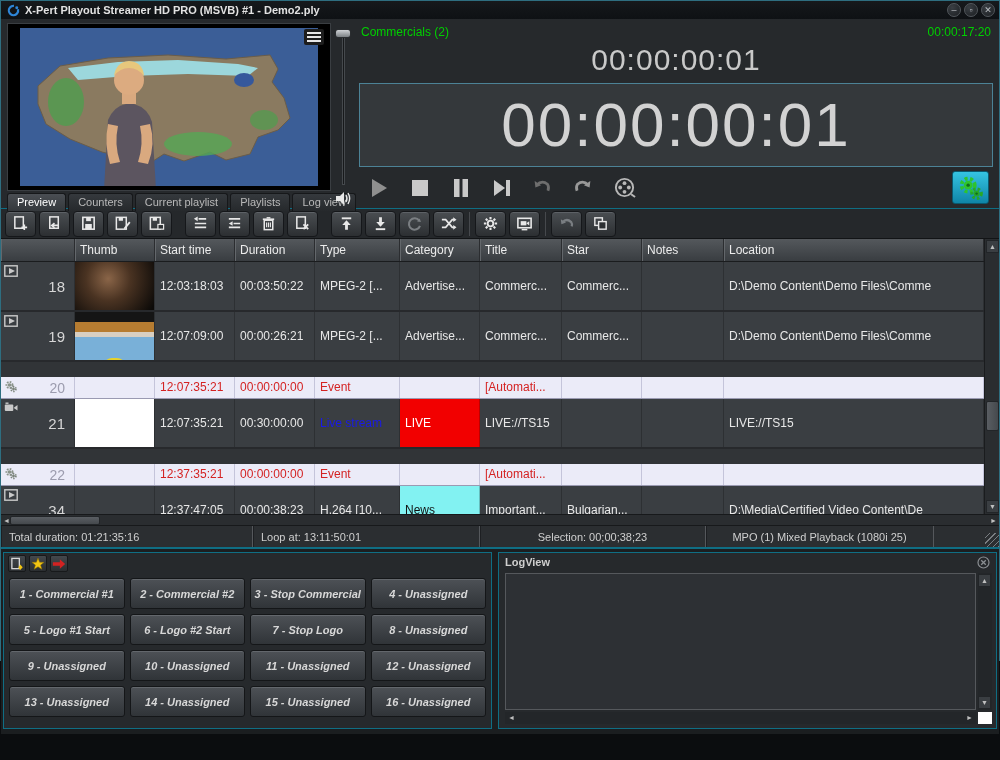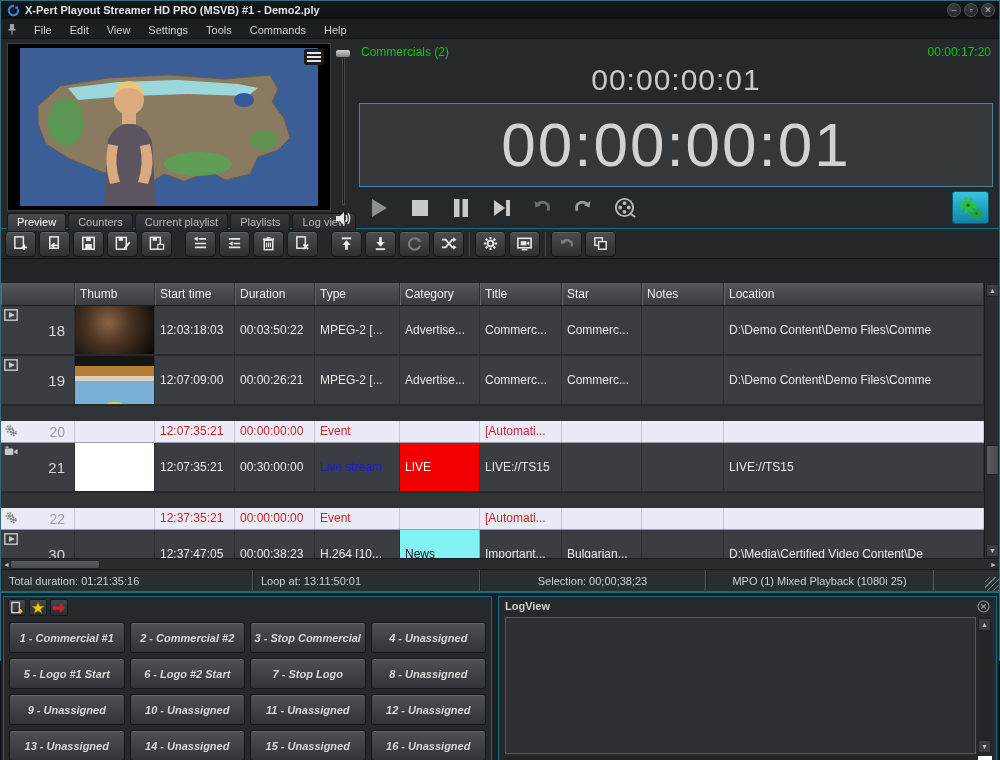--- a/index.html
+++ b/index.html
@@ -42,21 +42,21 @@
 
   
   .toolbar { height:30px; background:#25282b; border-bottom:1px solid #121416; display:flex; align-items:center; padding-left:4px; gap:3px; }
   .tool { width:31px; height:26px; border-radius:4px; background:linear-gradient(180deg,#4a4e52,#2c2f32); border:1px solid #15171a; box-shadow:inset 0 1px 0 #5d6166; display:flex; align-items:center; justify-content:center; }
   .tgap { width:7px; }
   .tdiv { width:1px; height:24px; background:#46494d; margin:0 2px; }
 
   
   .gridwrap { position:relative; height:275px; }
   .ghead,.prow { display:grid; grid-template-columns:74px 80px 80px 80px 85px 80px 82px 80px 82px 1fr; }
-  .ghead { height:23px; background:linear-gradient(180deg,#54585c,#393d41); border-bottom:1px solid #1a1c1e; margin-right:15px;margin-top:24px; }
+  .ghead { height:23px; background:linear-gradient(180deg,#54585c,#393d41); border-bottom:1px solid #1a1c1e; margin-right:15px; }
   .ghead .hc { color:#ececec; font-size:12px; padding:4px 0 0 5px; border-right:1px solid #2b2d30; box-shadow:inset 1px 0 0 #63676b; overflow:hidden; white-space:nowrap; }
   .gbody { height:252px; overflow:hidden; margin-right:15px; background:#313437; }
   .prow { border-bottom:2px solid #27292c; }
   .prow.clip { height:50px; background:#3a3e42; color:#e8e8e8; }
   .prow.event { height:22px; background:#ebebf8; color:#d42222; border-bottom:1px solid #9a9ab2;margin-top:15px; }
   .c { font-size:12px; padding:4px 2px 0 5px; overflow:hidden; white-space:nowrap; border-right:1px solid rgba(0,0,0,0.22); position:relative; }
   .prow.clip .c { display:flex; align-items:center; padding-top:0; }
   .prow.event .c { border-right:1px solid #c4c4da; padding-top:3px; }
   .c0 { position:relative; }
   .ricon { position:absolute; left:3px; top:3px; }
@@ -116,28 +116,20 @@
         <circle cx="10.5" cy="4" r="1.6" fill="#2e86d8"></circle>
       </svg>
     <span class="title-text">X-Pert Playout Streamer HD PRO (MSVB) #1 - Demo2.ply</span>
     <div class="winbtns">
       <div class="wbtn">–</div>
       <div class="wbtn">▫</div>
       <div class="wbtn">✕</div>
     </div>
   </div>
 
-  <div class="menubar">
-    <svg class="pin" viewBox="0 0 10 12">
-        <rect x="3" y="1" width="4" height="5" fill="#9aa0a6"></rect>
-        <rect x="1.5" y="6" width="7" height="1.6" fill="#9aa0a6"></rect>
-        <rect x="4.4" y="7.6" width="1.2" height="4" fill="#9aa0a6"></rect>
-      </svg>
-    <span id="menu-items"><span class="menu-item">File</span><span class="menu-item">Edit</span><span class="menu-item">View</span><span class="menu-item">Settings</span><span class="menu-item">Tools</span><span class="menu-item">Commands</span><span class="menu-item">Help</span></span>
-  </div>
 
   <div class="topsec">
     <div class="preview">
       <svg viewBox="0 0 322 166" width="322" height="166">
         <rect width="322" height="166" fill="#000"></rect>
         <rect x="12" y="4" width="298" height="158" fill="#3b5e97"></rect>
         <path d="M30,62 L52,42 L100,34 L160,31 L218,35 L262,31 L270,45 L264,58 L276,74 L282,94 L270,106 L250,113 L242,130 L218,136 L202,128 L176,137 L156,130 L128,148 L118,134 L94,128 L62,115 L38,100 L30,80 Z" fill="#8a7a60" stroke="#6b5d49" stroke-width="1"></path>
         <path d="M60,44 L110,38 L170,36 L230,40 L250,44 L240,52 L180,50 L120,52 L70,56 Z" fill="#9fe8f2" opacity="0.85"></path>
         <ellipse cx="58" cy="78" rx="18" ry="24" fill="#4f9e4f" opacity="0.8"></ellipse>
         <ellipse cx="190" cy="120" rx="34" ry="12" fill="#55a855" opacity="0.8"></ellipse>
@@ -463,21 +455,21 @@
           <div class="c"></div>
           <div class="c"></div>
           <div class="c"></div>
         </div>
         <div class="prow clip">
           <div class="c c0">
             <span class="ricon"><svg viewBox="0 0 14 12" width="14" height="12">
                 <rect x="0.8" y="0.8" width="12.4" height="10.4" fill="none" stroke="#c9c9c9" stroke-width="1.4"></rect>
                 <polygon points="5,3 11,6 5,9" fill="#c9c9c9"></polygon>
               </svg></span>
-            <span class="rnum">30</span>
+            <span class="rnum">34</span>
           </div>
           <div class="c c1">
             <div class="thumb t-anchor"></div>
           </div>
           <div class="c">12;37;47;05</div>
           <div class="c">00;00;38;23</div>
           <div class="c">H.264 [10...</div>
           <div class="c news-bg">News</div>
           <div class="c">Important...</div>
           <div class="c">Bulgarian...</div>

